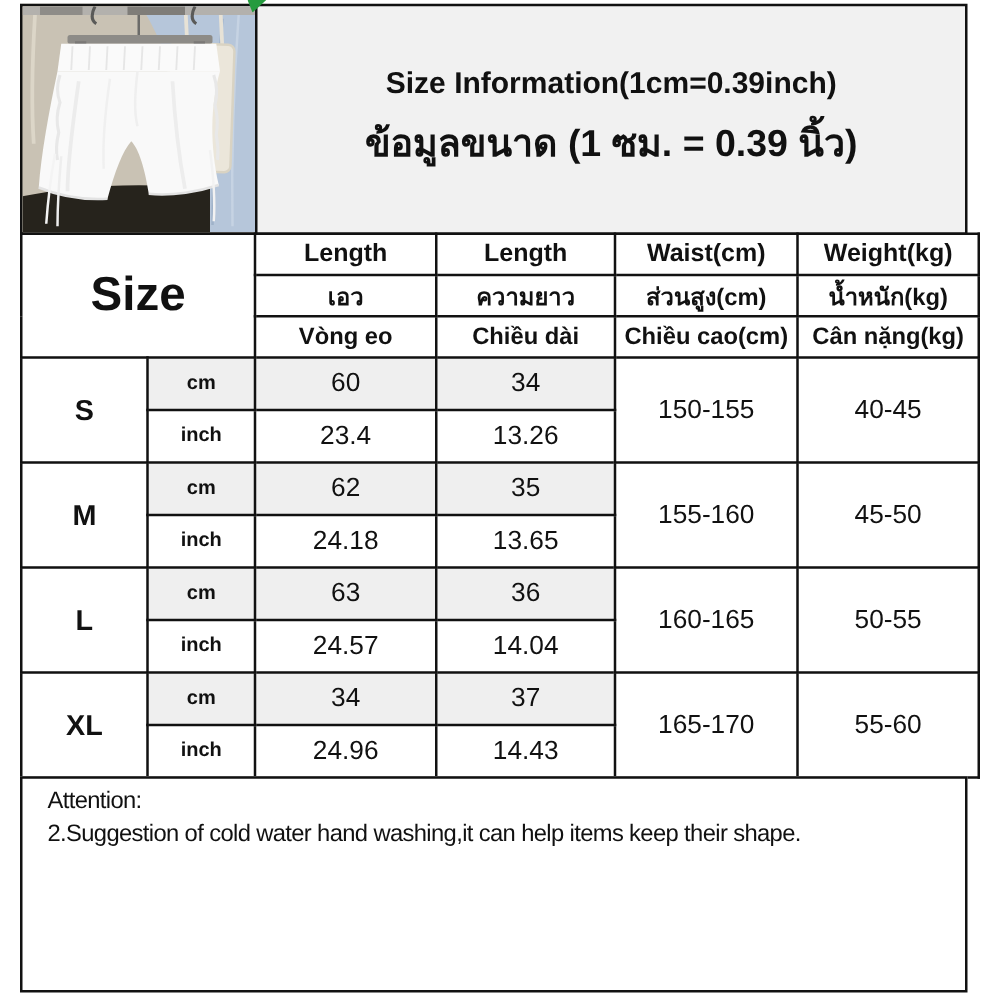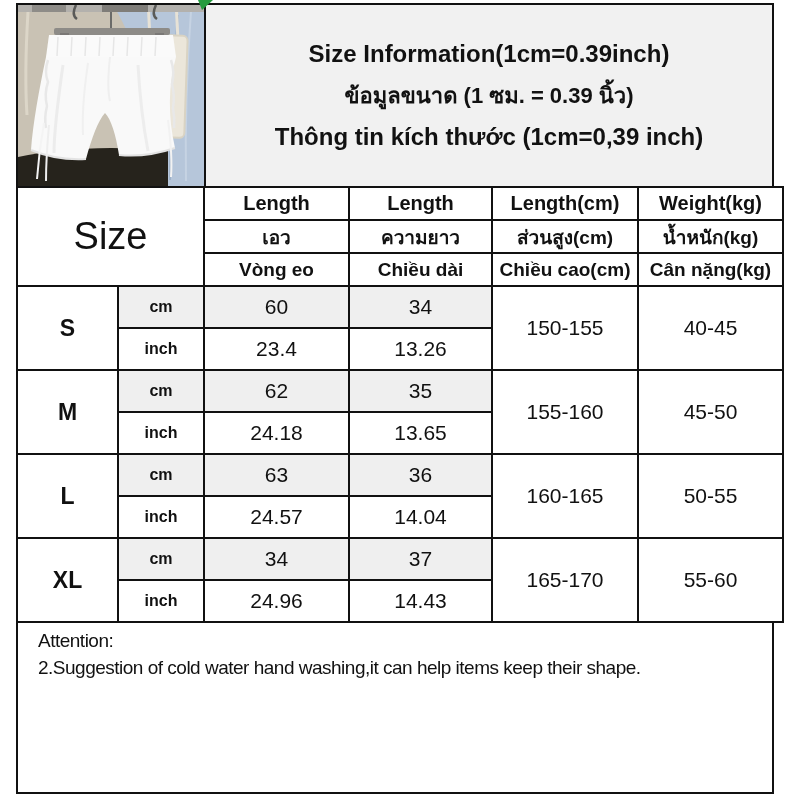--- a/index.html
+++ b/index.html
@@ -13,33 +13,33 @@
   .photo-box{
     width:190px;height:185px;box-sizing:border-box;border:2px solid #111;
     overflow:hidden;background:#c9c2b4;flex:0 0 auto;
   }
   .title-box{
     flex:1;margin-left:-2px;box-sizing:border-box;border:2px solid #111;background:#f1f1f1;
     display:flex;flex-direction:column;justify-content:center;align-items:center;gap:10px;
     font-weight:bold;text-align:center;
   }
   .t1{font-size:24px;}
-  .t2{font-size:22px;text-align:right;}
+  .t2{font-size:30px;text-align:right;}
   .t3{font-size:24px;}
 
   table.size-chart{
     border-collapse:collapse;table-layout:fixed;width:766px;margin-top:-2px;flex:0 0 auto;
   }
   table.size-chart td{
     border:2px solid #111;text-align:center;vertical-align:middle;padding:0;overflow:hidden;
     background:#ffffff;
   }
   tr.hr{height:33px;}
   tr.dr{height:42px;}
-  td.size-big{background:#d9d9d9;font-size:38px;font-weight:normal;}
+  td.size-big{background:#d9d9d9;font-size:38px;font-weight:bold;}
   td.h{background:#d9d9d9;font-weight:bold;}
   td.h.en{font-size:20px;}
   td.h.th{font-size:19px;}
   td.h.vi{font-size:19px;}
   td.size-label{background:#d9d9d9;font-weight:bold;font-size:23px;}
   td.unit{font-weight:bold;font-size:16px;}
   td.val{font-size:21px;}
   td.merged{font-size:21px;background:#efefef;}
   tr.cmr td.unit, tr.cmr td.val{background:#efefef;}
   tr.inr td{background:#ffffff;}
@@ -91,39 +91,38 @@
         <path d="M26,118 C22,140 20,160 19,174" stroke="#f4f4f4" stroke-width="2" fill="none"></path>
         <path d="M31,120 C29,142 28,162 28,176" stroke="#eeeeee" stroke-width="2" fill="none"></path>
         <path d="M150,115 C153,138 154,158 153,172" stroke="#f2f2f2" stroke-width="2" fill="none"></path>
         <path d="M92,52 C90,70 89,84 92,96" stroke="#efefef" stroke-width="2" fill="none"></path>
       </svg>
     </div>
 
     <div class="title-box">
       <div class="t1">Size Information(1cm=0.39inch)</div>
       <div class="t2">ข้อมูลขนาด (1 ซม. = 0.39 นิ้ว)</div>
-      <div class="t3">Thông tin kích thước (1cm=0,39 inch)</div>
     </div>
   </div>
 
   <table class="size-chart">
     <colgroup>
       <col style="width:101px">
         <col style="width:86px">
         <col style="width:145px">
       <col style="width:143px">
         <col style="width:146px">
         <col style="width:145px">
     </colgroup>
     <tbody>
       <tr class="hr">
         <td class="size-big" rowspan="3" colspan="2">Size</td>
         <td class="h en">Length</td>
         <td class="h en">Length</td>
-        <td class="h en">Length(cm)</td>
+        <td class="h en">Waist(cm)</td>
         <td class="h en">Weight(kg)</td>
       </tr>
       <tr class="hr">
         <td class="h th">เอว</td>
         <td class="h th">ความยาว</td>
         <td class="h th">ส่วนสูง(cm)</td>
         <td class="h th">น้ำหนัก(kg)</td>
       </tr>
       <tr class="hr">
         <td class="h vi">Vòng eo</td>

